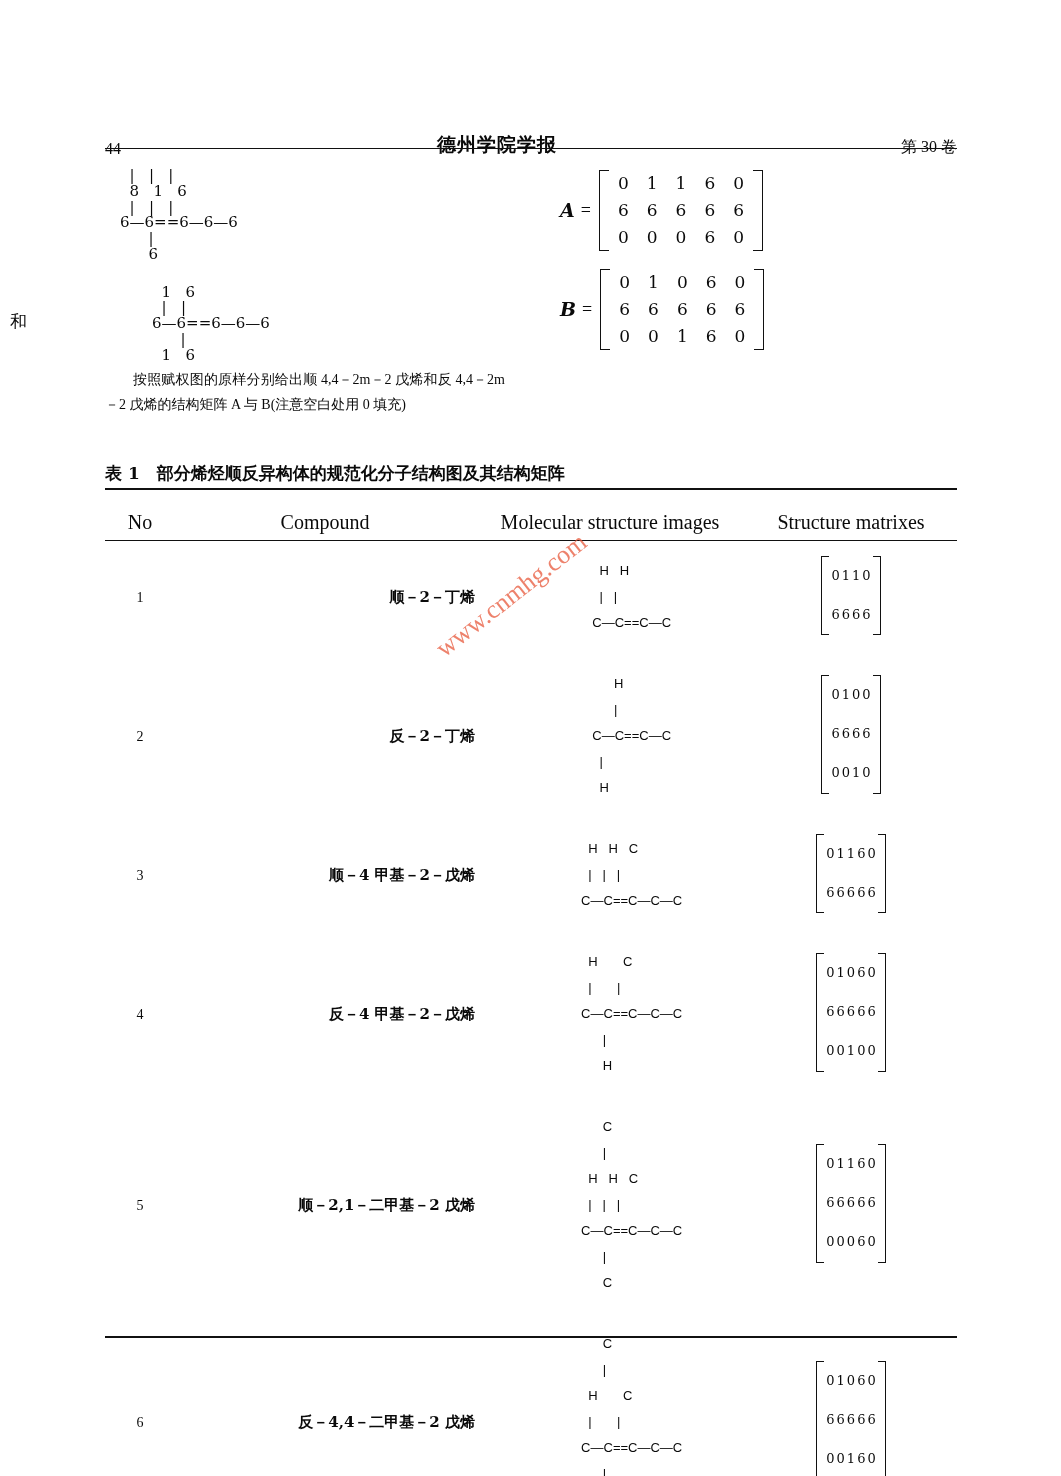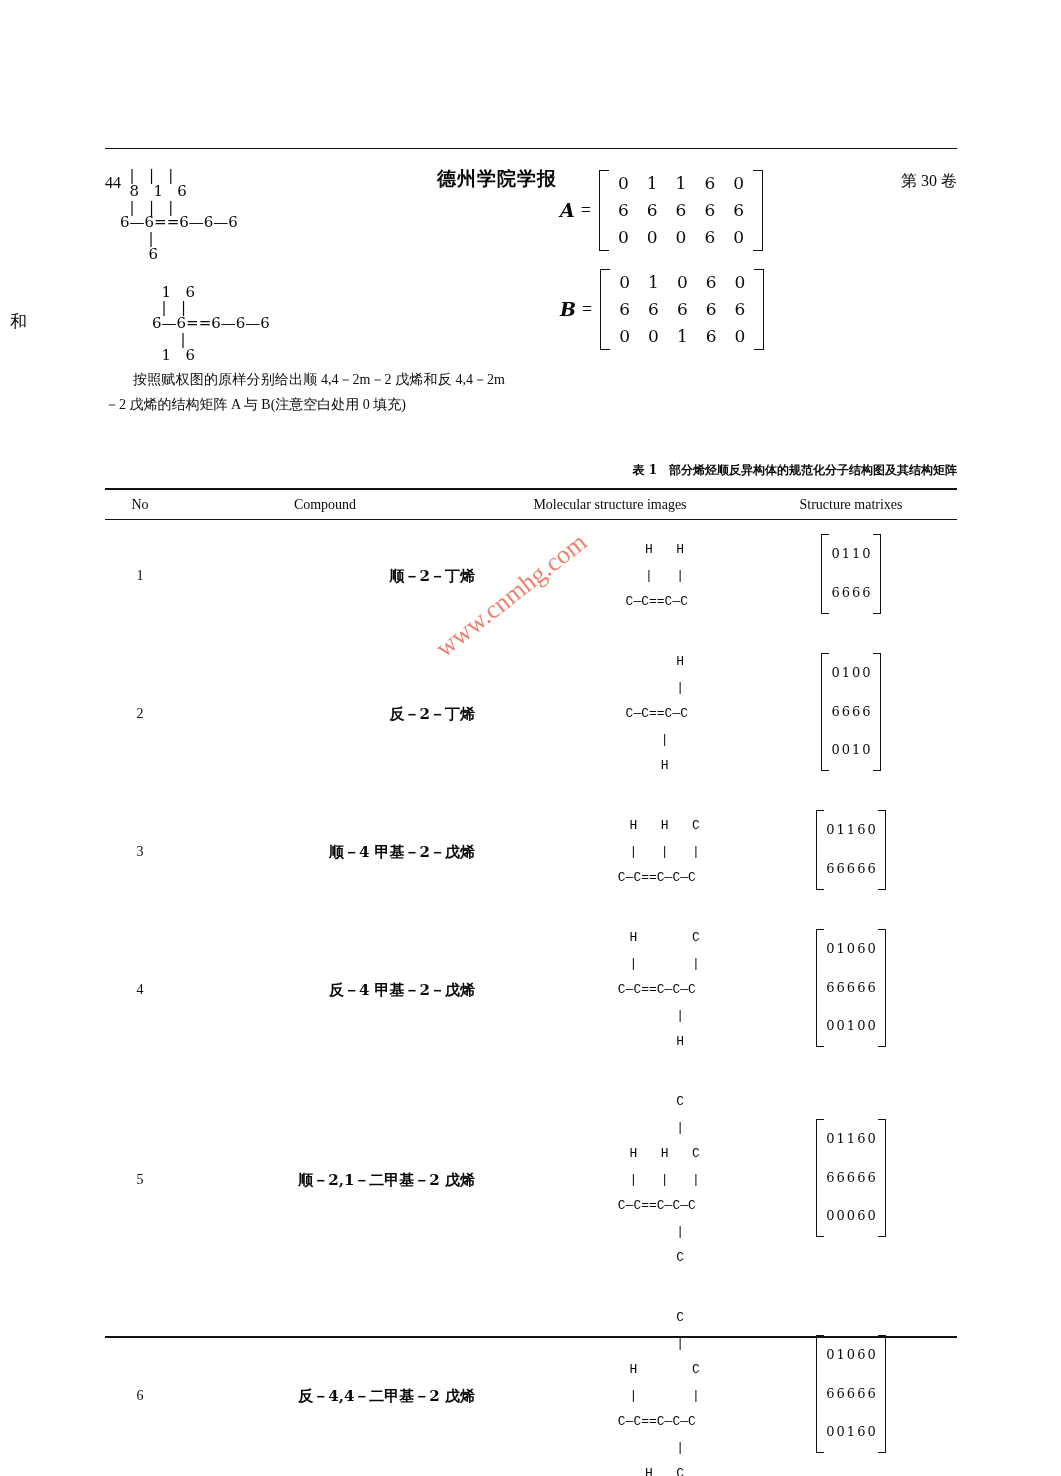--- a/index.html
+++ b/index.html
@@ -32,21 +32,20 @@
     align-items: flex-end;
     justify-content: space-between;
     font-size: 17px;
   }
   .header .page-no { font-size: 16px; }
   .header .journal {
     font-family: Liberation Sans, sans-serif;
     font-weight: bold;
     font-size: 19px;
     letter-spacing: 1px;
-    margin-top: 34px;
   }
   .header .volume { font-size: 16px; margin-left: 28px; }
   .header-rule {
     position: absolute;
     left: 105px;
     top: 148px;
     width: 852px;
     height: 1px;
     background: #111;
   }
@@ -138,63 +137,63 @@
     text-align: justify;
     text-indent: 2em;
   }
 
   
   .table-caption {
     position: absolute;
     left: 105px;
     top: 462px;
     width: 852px;
-    text-align: right;
+    text-align: left;
     font-family: "DejaVu Serif", serif;
     font-weight: bold;
-    font-size: 12px;
+    font-size: 17px;
   }
   .main-table {
     position: absolute;
     left: 105px;
     top: 488px;
     width: 852px;
     border-collapse: collapse;
   }
   .main-table thead td {
     border-top: 2px solid #111;
     border-bottom: 1px solid #111;
     text-align: center;
-    font-size: 14px;
-    padding: 7px 0 6px;
+    font-size: 20px;
+    padding: 21px 0 6px;
     font-family: "Liberation Serif", serif;
   }
   .main-table tbody td {
     vertical-align: middle;
     padding: 10px 0;
   }
   .col-no { width: 70px; text-align: center; font-size: 14px; }
   .col-cmp { width: 300px; text-align: right; font-size: 15px; font-weight: bold; font-family:"DejaVu Serif", serif;}
   .col-img { width: 270px; text-align: center; }
   .col-mat { width: 212px; text-align: center; }
   .table-bottom-rule {
     position: absolute;
     left: 105px;
     width: 852px;
     height: 2px;
     background: #111;
   }
 
   .mol-img {
     display: inline-block;
-    font-family: Liberation Mono, monospace;
+    font-family: Liberation Sans, sans-serif;
     font-size: 13px;
     line-height: 1.0;
     white-space: pre;
-    text-align: center;
+    text-align: left;
   }
   .mat-cell {
     display: inline-flex;
     align-items: stretch;
     font-family: "DejaVu Serif", serif;
   }
   .mat-cell .bracket {
     width: 7px;
     border-top: 1.2px solid #111;
     border-bottom: 1.2px solid #111;

